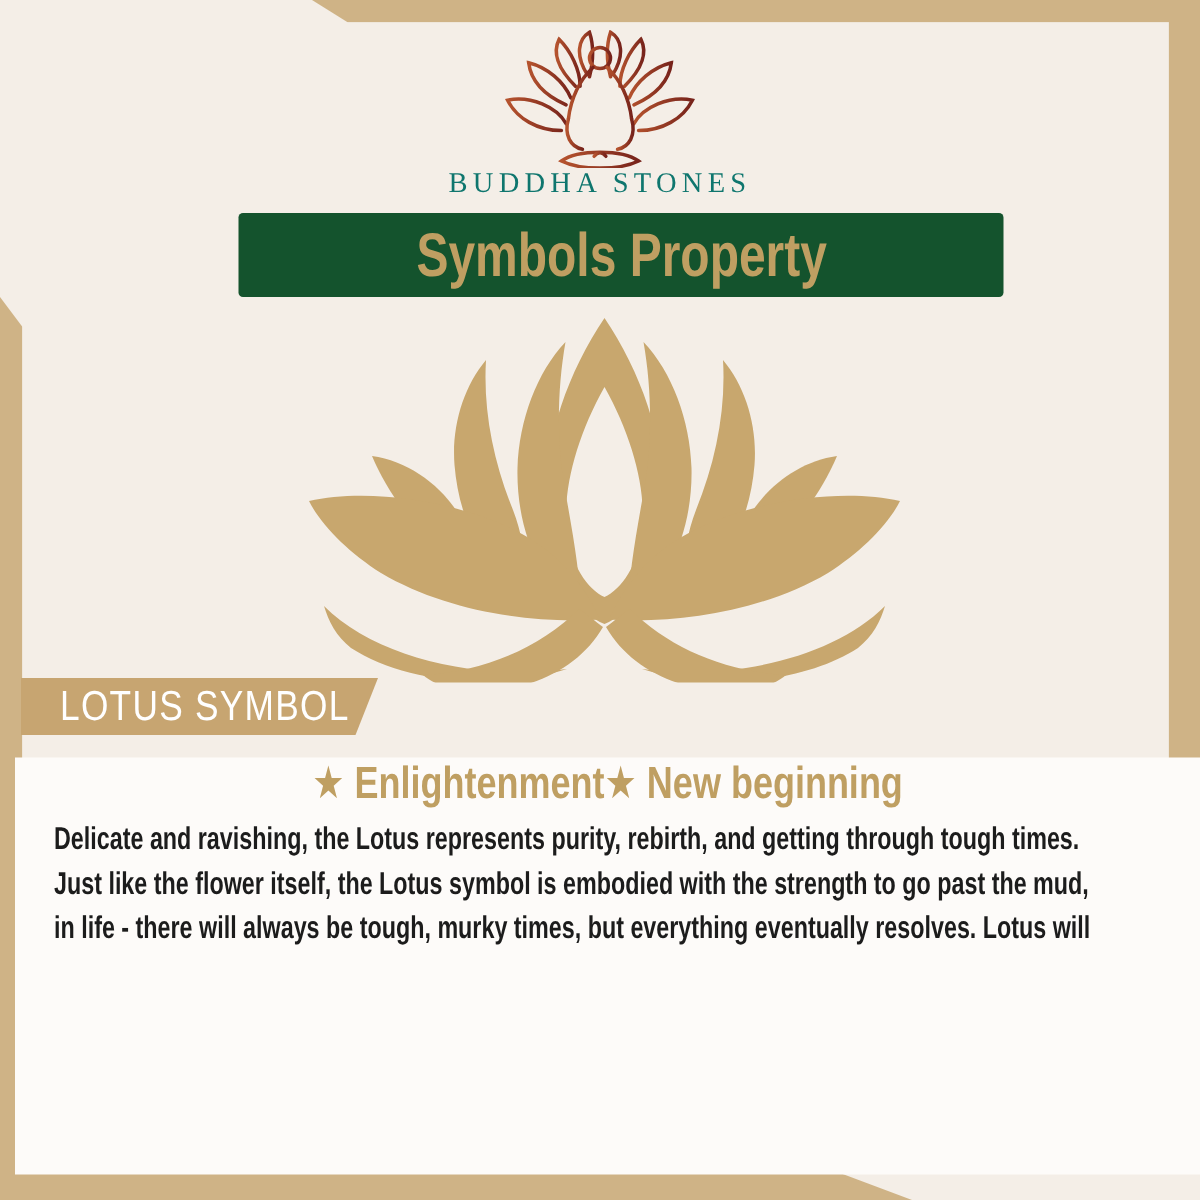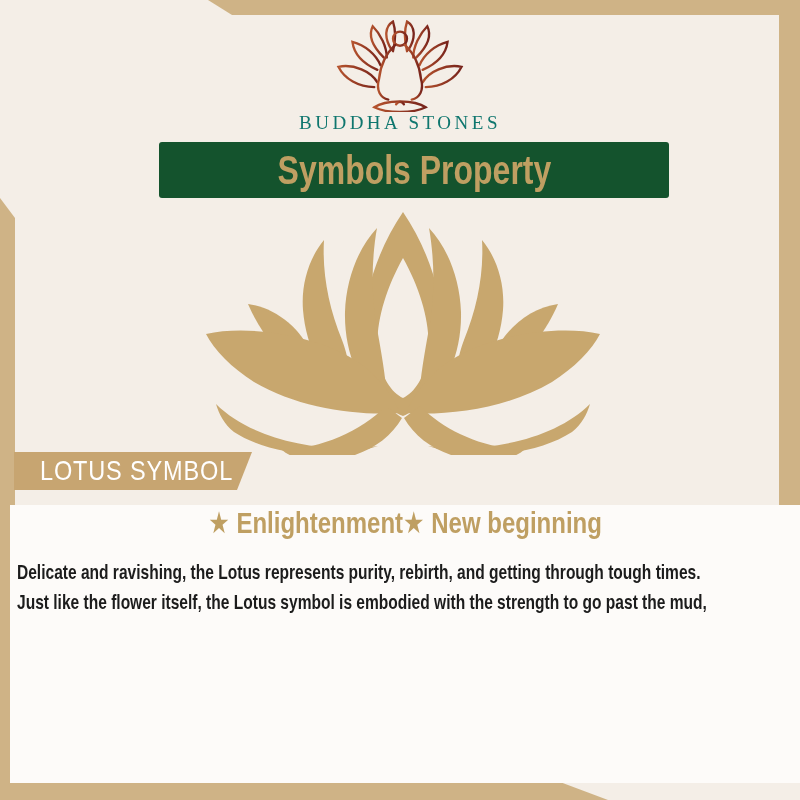--- a/index.html
+++ b/index.html
@@ -38,21 +38,21 @@
     clip-path:polygon(0 0,100% 0,calc(100% - 15px) 100%,0 100%);
     display:flex;align-items:center;padding-left:26px;box-sizing:border-box;}
   .banner-label{color:#ffffff;font-size:28px;letter-spacing:1px;
     transform:scaleX(.84);transform-origin:left center;white-space:nowrap;}
 
   .panel{position:absolute;left:10px;top:505px;width:790px;height:278px;
     background:#fdfbf9;}
   .heading{text-align:center;line-height:36px;height:36px;}
   .heading span{display:inline-block;font-size:30px;font-weight:bold;
     color:#bf9f62;transform:scaleX(.8);white-space:nowrap;}
-  .para{margin-top:16px;padding-left:7px;}
+  .para{margin-top:4px;padding-left:26px;}
   .line{height:29.6px;line-height:29.6px;overflow:visible;}
   .line span{display:inline-block;font-size:21px;font-weight:bold;
     color:#1c1c1c;transform:scaleX(.74);transform-origin:left center;
     white-space:nowrap;}
 </style>
 </head>
 <body>
 
 <div class="canvas">
 
@@ -124,16 +124,17 @@
     <span class="banner-label">LOTUS SYMBOL</span>
   </div>
 
   <div class="panel">
     <div class="heading">
       <span>★ Enlightenment★ New beginning</span>
     </div>
     <div class="para">
       <div class="line"><span>Delicate and ravishing, the Lotus represents purity, rebirth, and getting through tough times.</span></div>
       <div class="line"><span>Just like the flower itself, the Lotus symbol is embodied with the strength to go past the mud,</span></div>
+      <div class="line"><span>in life - there will always be tough, murky times, but everything eventually resolves. Lotus will</span></div>
     </div>
   </div>
 
 </div>
 
 </body></html>

